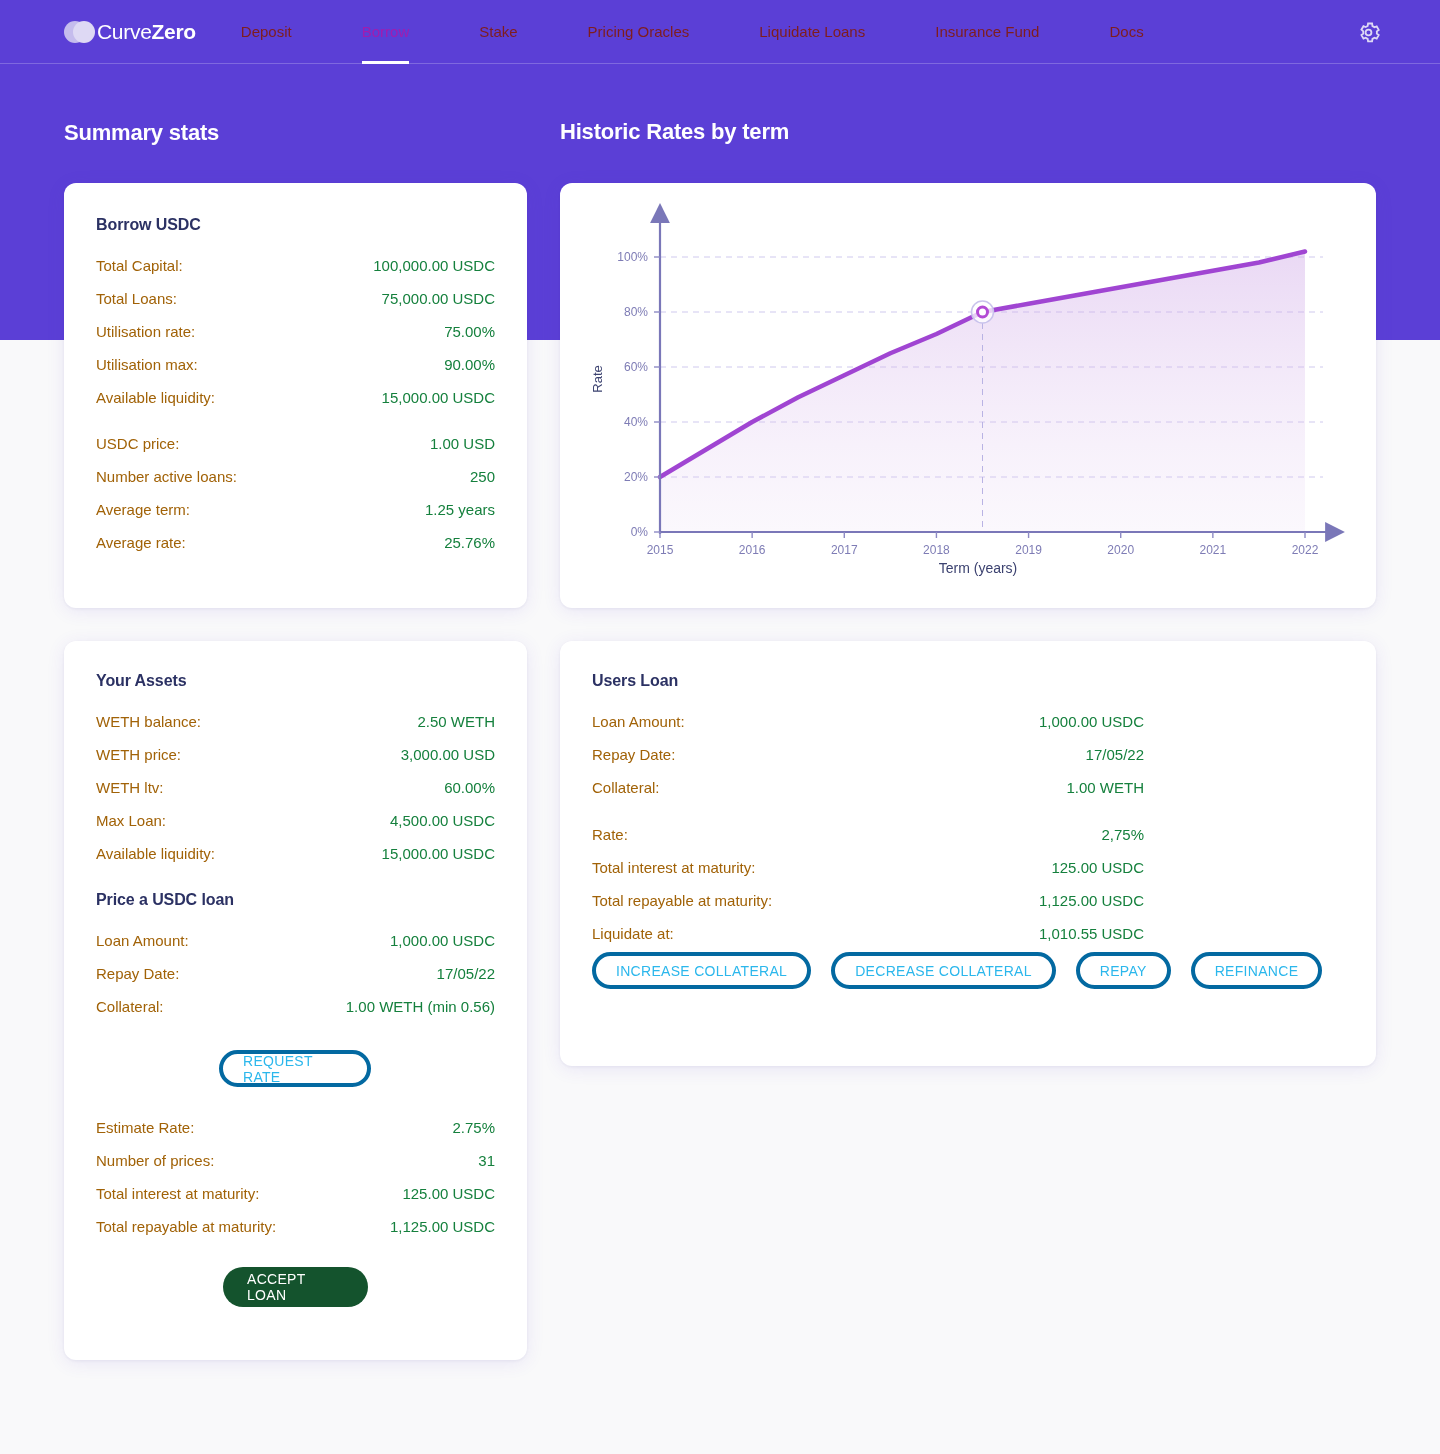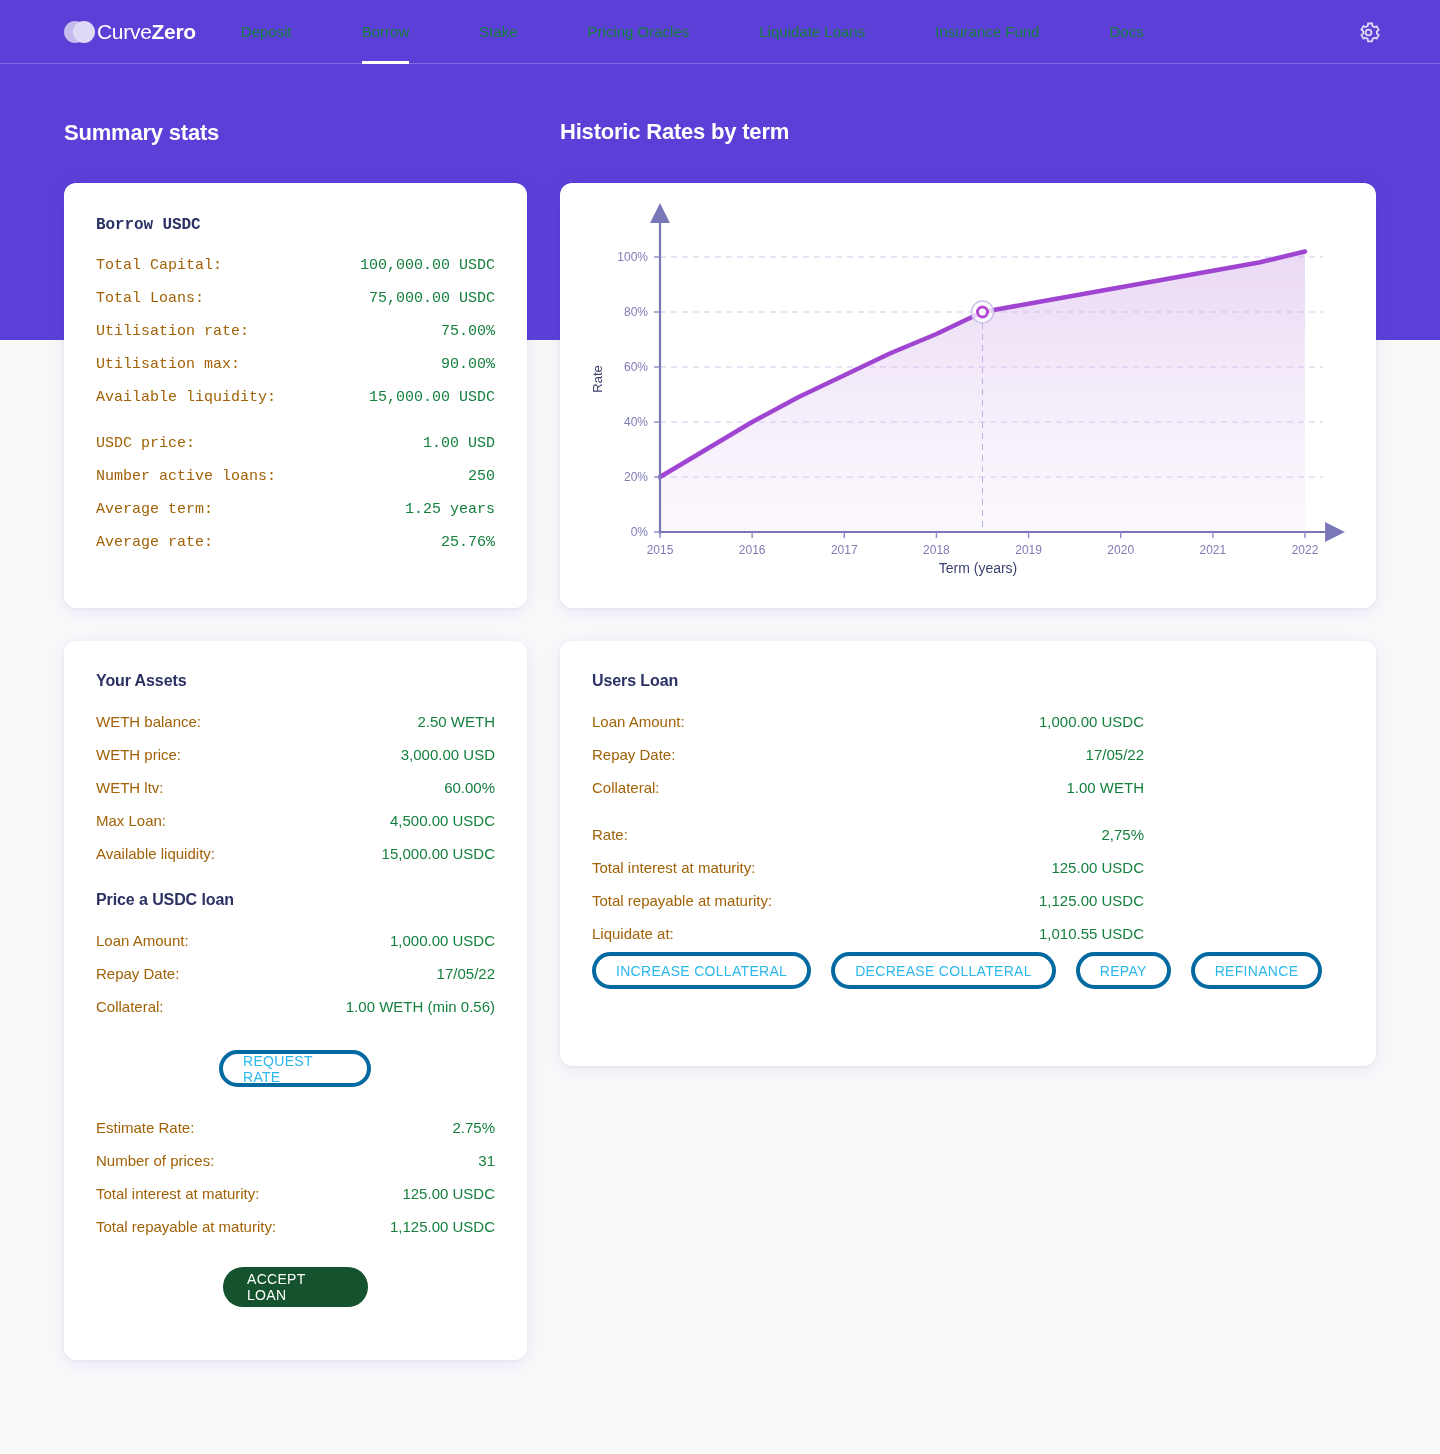--- a/index.html
+++ b/index.html
@@ -65,31 +65,31 @@
   .logo-text .light { font-weight: normal; }
 
   #nav-links {
     display: flex;
     align-items: center;
     margin-left: 45px;
     height: 64px;
   }
   .nav-link {
     position: relative;
-    color: #15803d;
+    color: #7f1d1d;
     font-size: 15px;
     padding: 0 0 0 0;
     margin-right: 70px;
     height: 64px;
     display: flex;
     align-items: center;
     cursor: pointer;
     white-space: nowrap;
   }
-  .nav-link.active { color: #15803d; }
+  .nav-link.active { color: #a21caf; }
   .nav-link.active::after {
     content: "";
     position: absolute;
     left: 0; right: 0; bottom: 0;
     height: 3px;
     background: #ffffff;
   }
   #gear-btn {
     position: absolute;
     right: 58px; top: 19px;
@@ -108,21 +108,21 @@
   #title-summary { left: 64px; top: 120px; }
   #title-historic { left: 560px; top: 119px; }
 
   
   .card {
     position: absolute;
     background: #ffffff;
     border-radius: 12px;
     box-shadow: 0 3px 18px rgba(91,63,214,0.10), 0 1px 3px rgba(40,40,90,0.06);
   }
-  #card-borrow  { left: 64px;  top: 183px;  width: 463px; height: 425px; font-family: Liberation Mono, monospace; }
+  #card-borrow  { left: 64px;  top: 183px;  width: 463px; height: 425px; }
   #card-chart   { left: 560px; top: 183px;  width: 816px; height: 425px; }
   #card-assets  { left: 64px;  top: 641px;  width: 463px; height: 719px; }
   #card-users   { left: 560px; top: 641px;  width: 816px; height: 425px; }
 
   .card-title {
     position: absolute;
     font-size: 16px;
     font-weight: bold;
     color: #2b3163;
     letter-spacing: -0.1px;

